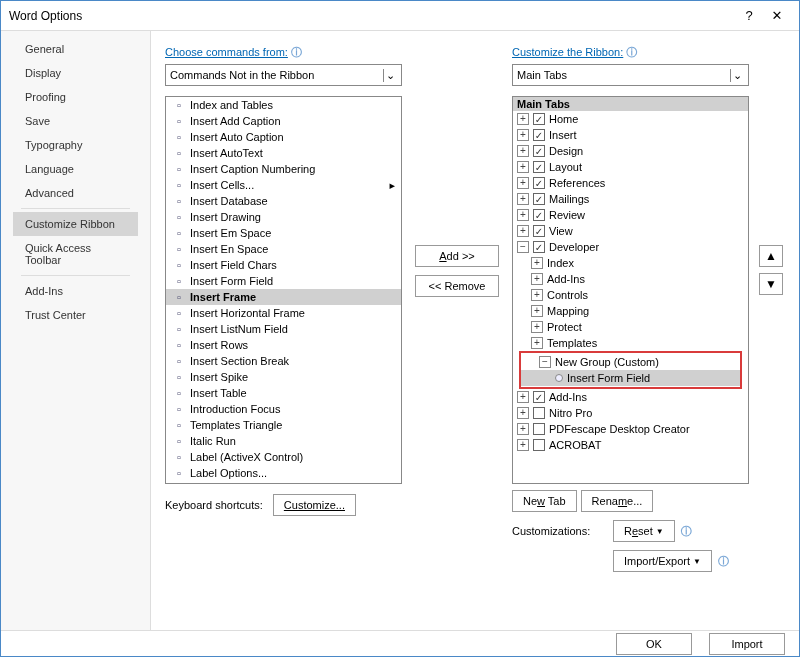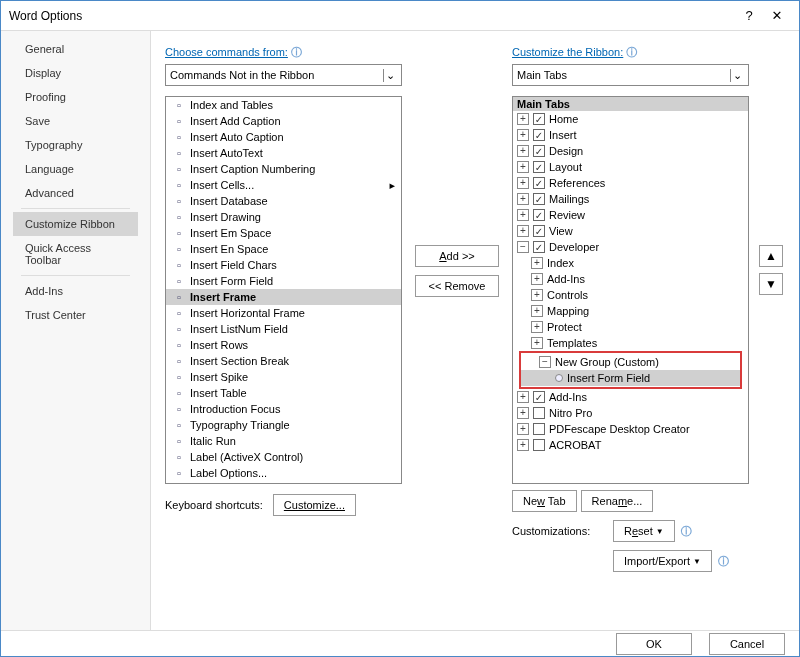--- a/index.html
+++ b/index.html
@@ -169,21 +169,21 @@
               <div class="list-item">
                 <span class="micon">▫</span>
                 <span class="txt">Insert Table</span>
               </div>
               <div class="list-item">
                 <span class="micon">▫</span>
                 <span class="txt">Introduction Focus</span>
               </div>
               <div class="list-item">
                 <span class="micon">▫</span>
-                <span class="txt">Typography Triangle</span>
+                <span class="txt">Templates Triangle</span>
               </div>
               <div class="list-item">
                 <span class="micon">▫</span>
                 <span class="txt">Italic Run</span>
               </div>
               <div class="list-item">
                 <span class="micon">▫</span>
                 <span class="txt">Label (ActiveX Control)</span>
               </div>
               <div class="list-item">
@@ -359,15 +359,15 @@
 
         <div class="side-arrows">
           <span class="btn">▲</span>
           <span class="btn">▼</span>
         </div>
       </div>
     </div>
   </div>
   <div class="footer">
     <span class="btn">OK</span>
-    <span class="btn">Cancel</span>
+    <span class="btn">Import</span>
   </div>
 </div>
 
 </body></html>

